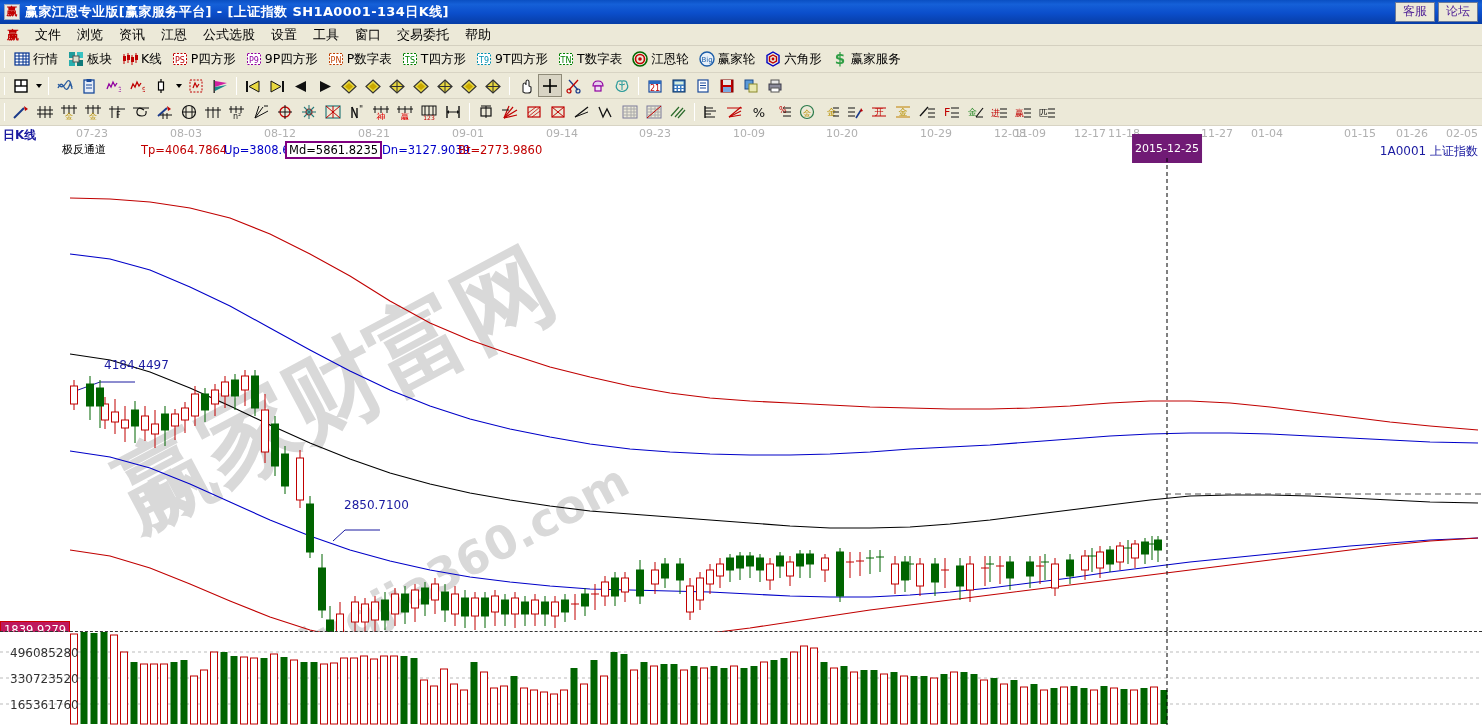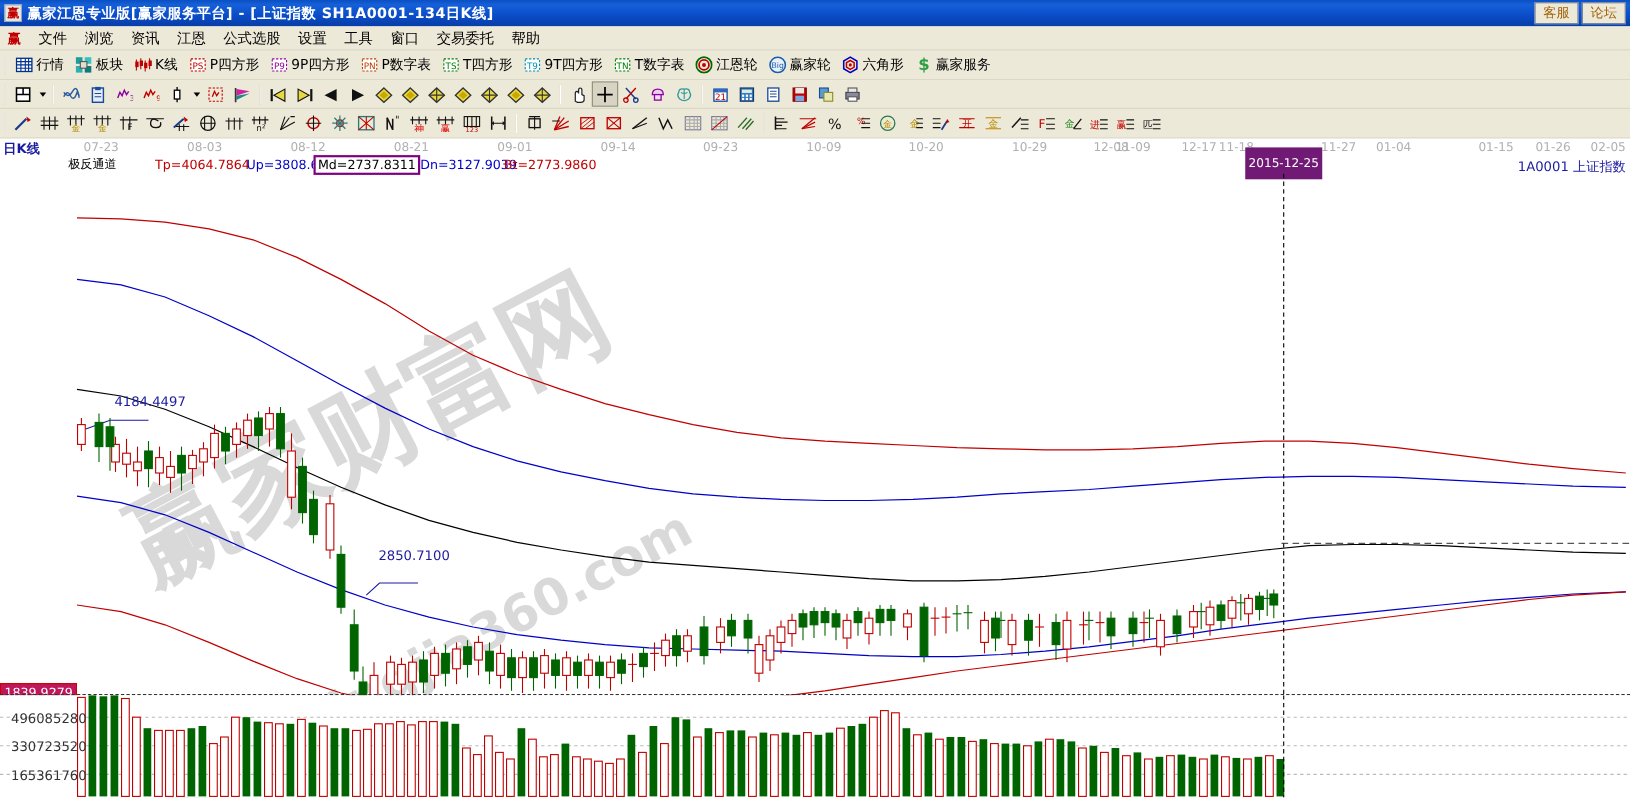--- a/index.html
+++ b/index.html
@@ -24,21 +24,21 @@
     color: #c00000; font-size: 11px; line-height: 14px; text-align: center;
     font-weight: bold; font-family: "DejaVu Sans", sans-serif;
   }
   .tb-title {
     color: #ffffff; font-size: 13px; font-weight: bold; letter-spacing: .4px;
     font-family: "DejaVu Sans", sans-serif; white-space: nowrap; text-align: right;
   }
   .tb-right { margin-left: auto; display: flex; align-items: center; gap: 3px; padding-right: 4px; }
   .tb-btn {
     background: #ece9d8; border: 1px solid #6b7a99;
-    font-size: 12px; color: #a16207; padding: 1px 7px 2px 7px; line-height: 15px;
+    font-size: 12px; color: #4c1d95; padding: 1px 7px 2px 7px; line-height: 15px;
     font-family: "DejaVu Sans", sans-serif;
   }
 
   
   .menubar {
     position: absolute; left: 0; top: 24px; width: 1482px; height: 22px;
     background: #ece9d8; border-bottom: 1px solid #d4d0c0;
     display: flex; align-items: center;
   }
   .menu-logo {
@@ -926,21 +926,21 @@
       <span class="dt" style="left:1267px">01-04</span>
       <span class="dt" style="left:1360px">01-15</span>
       <span class="dt" style="left:1412px">01-26</span>
       <span class="dt" style="left:1462px">02-05</span>
     </div>
 
     <div class="indicator-row">
       <span class="lbl">极反通道</span>
       <span class="ind red" style="left:141px">Tp=4064.7864</span>
       <span class="ind blue" style="left:224px">Up=3808.6953</span>
-      <span class="ind box" style="left:285px">Md=2737.8311</span>
+      <span class="ind box" style="left:285px">Md=5861.8235</span>
       <span class="ind blue" style="left:382px">Dn=3127.9039</span>
       <span class="ind red" style="left:458px">Bt=2773.9860</span>
       <span class="right-code">1A0001  上证指数</span>
     </div>
 
     <div class="wm wm1">赢家财富网</div>
     <div class="wm wm2">www.yingjia360.com</div>
     <div class="wm wm3">QQ:1731457646</div>
 
     <div class="plot">

